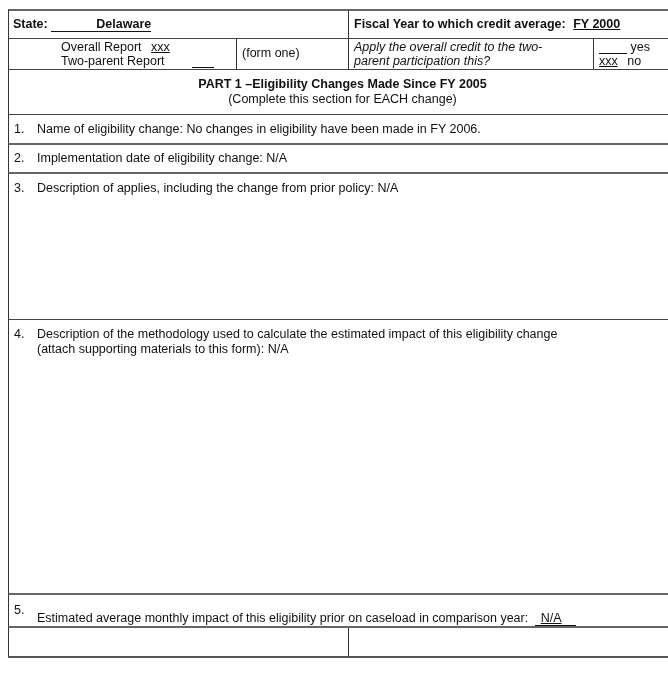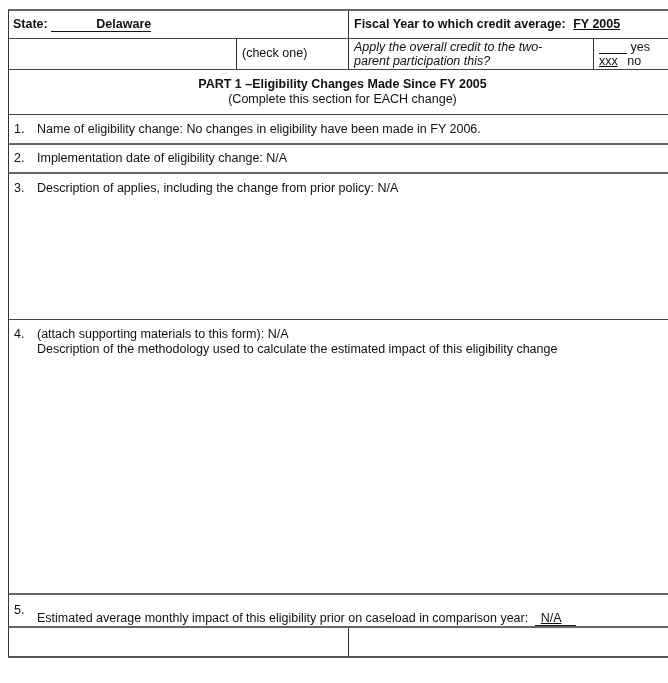--- a/index.html
+++ b/index.html
@@ -22,27 +22,37 @@
 
 <div class="form">
 
   <div class="row thick" style="height:29px;">
     <div class="cell" style="left:4px; top:6px;text-align:right;">
       <span class="bold">State:</span>
       <span class="bold blank" style="width:100px;">Delaware</span>
     </div>
     <div class="cell vline" style="left:339px; width:330px; padding:6px 0 0 5px;">
       <span class="bold">Fiscal Year to which credit average:</span>
-      <span class="bold u" style="margin-left:4px;">FY 2005</span>
+      <span class="bold u" style="margin-left:4px;">FY 2000</span>
     </div>
   </div>
 
   <div class="row" style="height:31px;">
+    <div class="cell" style="left:52px; top:1px; width:175px; line-height:14px;">
+      <div>
+        <span>Overall Report</span>
+        <span class="u" style="margin-left:6px;">xxx</span>
+      </div>
+      <div>
+        <span>Two-parent Report</span>
+        <span class="blank" style="width:22px; margin-left:24px; height:11px; vertical-align:bottom;"></span>
+      </div>
+    </div>
     <div class="cell vline" style="left:227px; width:112px; padding:7px 0 0 5px;">
-      <span>(check one)</span>
+      <span>(form one)</span>
     </div>
     <div class="cell vline" style="left:339px; width:245px; padding:1px 0 0 5px; line-height:14px;font-style:italic;">
       <div>Apply the overall credit to the two-</div>
       <div>parent participation this?</div>
     </div>
     <div class="cell vline" style="left:584px; width:90px; padding:1px 0 0 5px; line-height:14px;">
       <div>
         <span class="blank" style="width:28px; height:11px; vertical-align:bottom;"></span>
         <span>yes</span>
       </div>
@@ -69,22 +79,22 @@
   </div>
 
   <div class="row thick" style="height:147px;">
     <span class="num" style="top:7px;">3.</span>
     <span class="txt" style="top:7px;">Description of applies, including the change from prior policy:  N/A</span>
   </div>
 
   <div class="row" style="height:274px;">
     <span class="num" style="top:7px;">4.</span>
     <div class="txt" style="top:7px; line-height:15px;">
+      <div>Description of the methodology used to calculate the estimated impact of this eligibility change</div>
       <div>(attach supporting materials to this form):   N/A</div>
-      <div>Description of the methodology used to calculate the estimated impact of this eligibility change</div>
     </div>
   </div>
 
   <div class="row thick" style="height:33px;">
     <span class="num" style="top:8px;">5.</span>
     <span class="txt" style="top:8px;">
       <span>Estimated average monthly impact of this eligibility prior on caseload in comparison year:</span>
       <span class="blank" style="padding:0 14px 0 6px; border-bottom:1px solid #111; margin-left:3px;margin-top:8px;"><span class="u">N/A</span></span>
     </span>
   </div>

